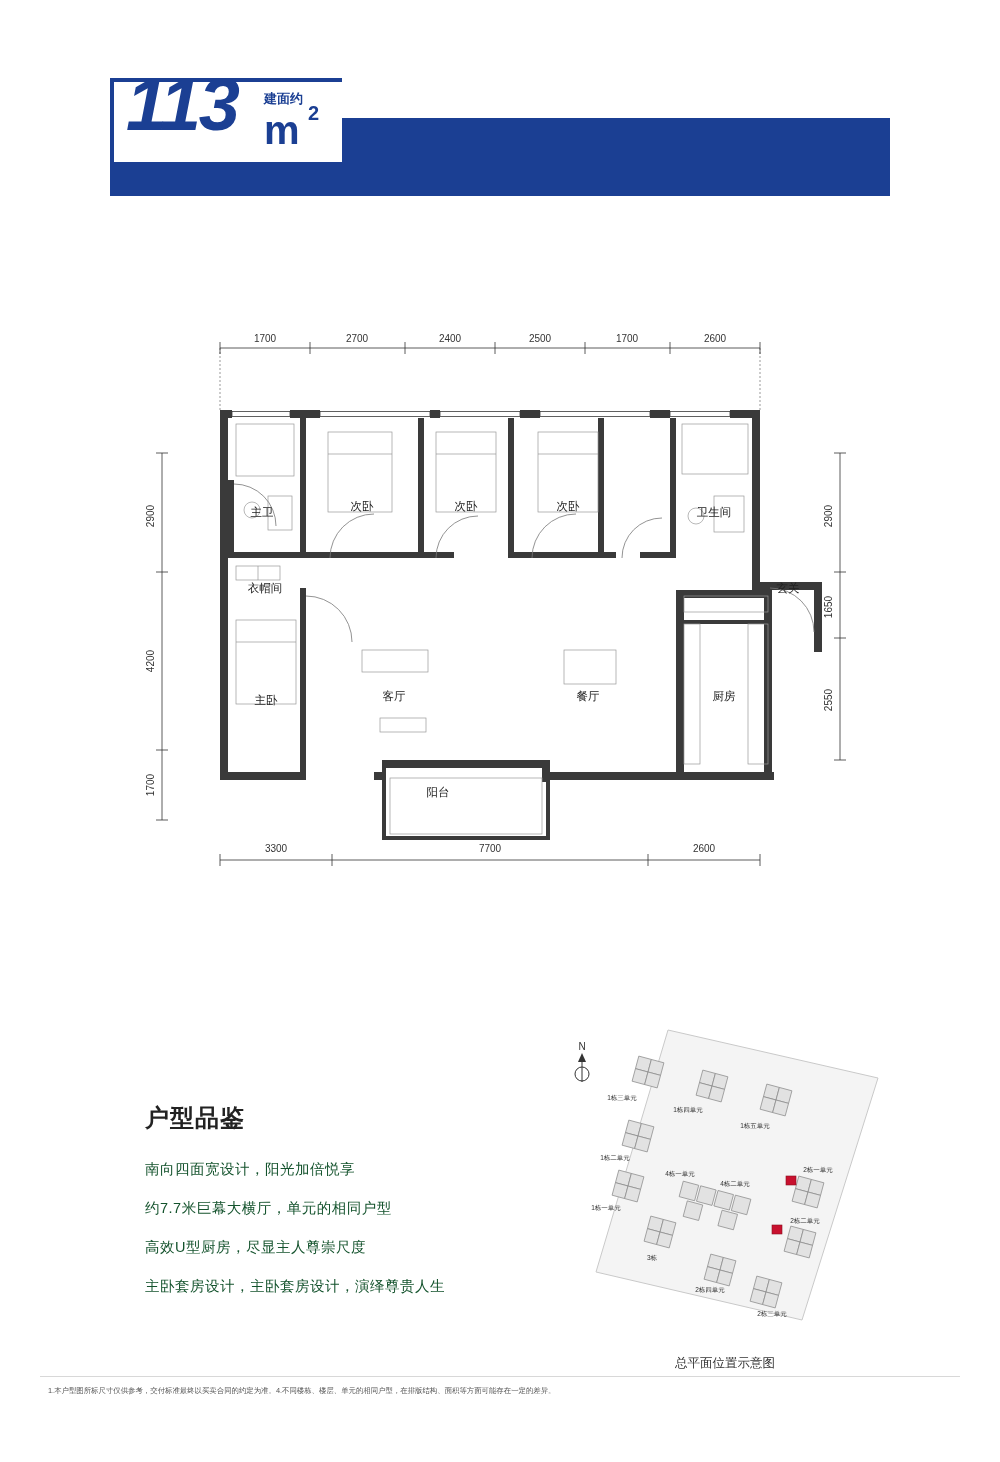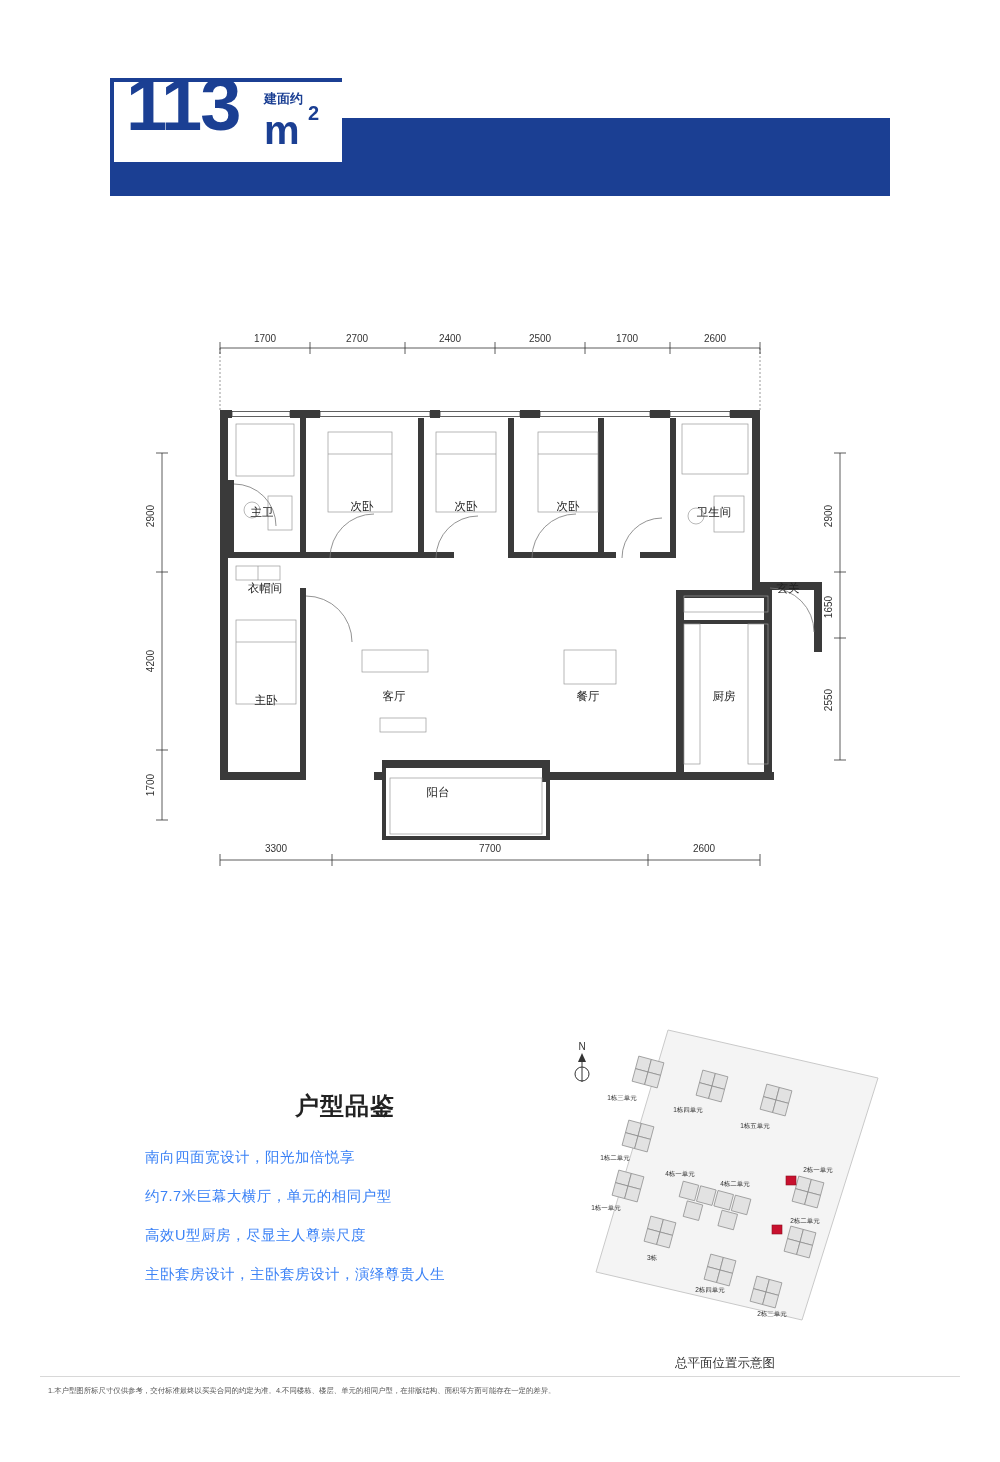--- a/index.html
+++ b/index.html
@@ -40,20 +40,21 @@
   .area-num {
     position: absolute;
     left: 12px;
     top: -14px;
     font-size: 74px;
     font-weight: bold;
     color: #1b3f93;
     letter-spacing: -2px;
     font-family: "Liberation Sans", sans-serif;
     line-height: 1;
+    font-style: italic;
   }
   .area-m {
     position: absolute;
     left: 150px;
     top: 28px;
     font-size: 40px;
     font-weight: bold;
     color: #1b3f93;
     line-height: 1;
   }
@@ -103,31 +104,30 @@
   .plan svg { display: block; }
 
   
   .features {
     position: absolute;
     left: 145px;
     top: 1090px;
     width: 400px;
   }
   .features h2 {
-    margin: 0 0 26px 0;
+    margin: 12px 0 26px 0;
     font-size: 24px;
     font-weight: bold;
     color: #222;
     letter-spacing: 1px;
-    text-align: center;
   }
   .features p {
     margin: 10px 0 20px 0;
     font-size: 14.5px;
-    color: #3b82f6;
+    color: #14532d;
     letter-spacing: 0.5px;
   }
 
   
   .sitemap {
     position: absolute;
     left: 560px;
     top: 1020px;
     width: 330px;
     height: 320px;

